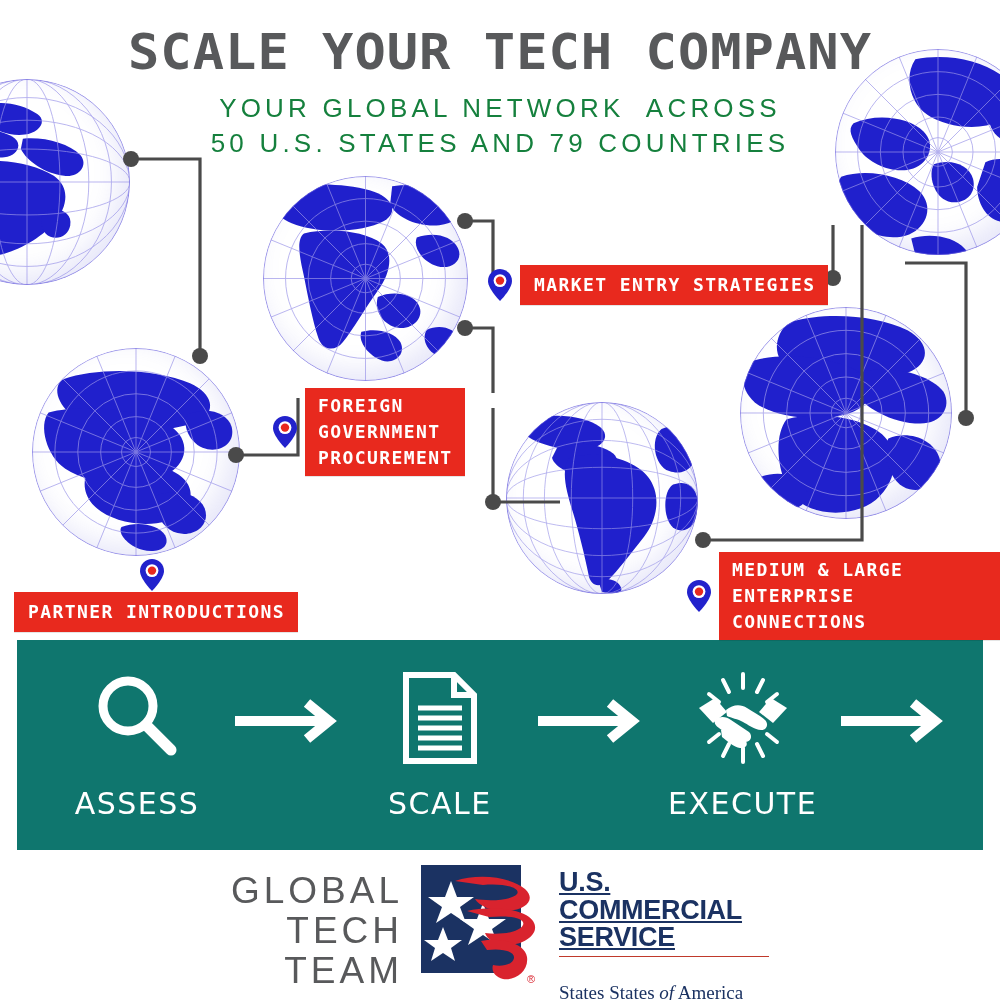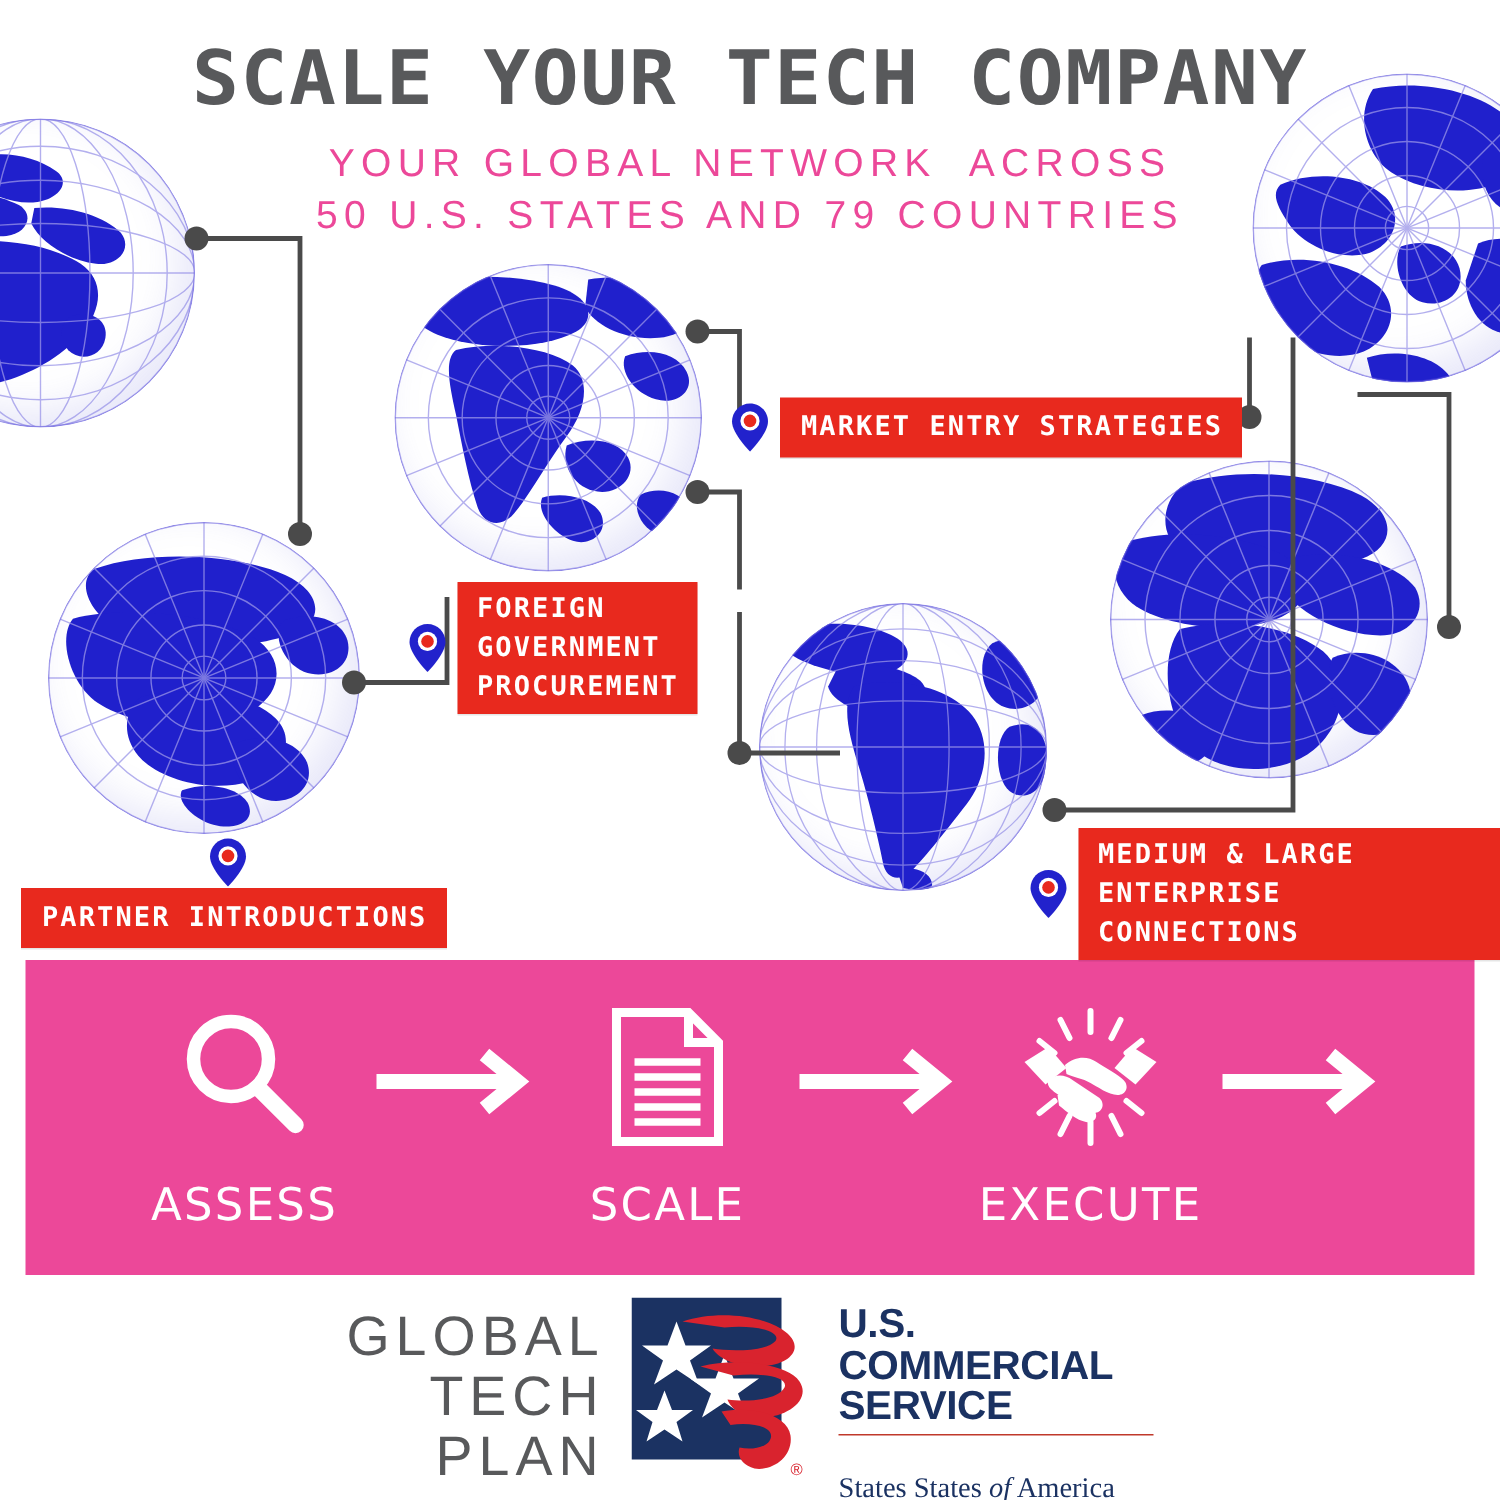--- a/index.html
+++ b/index.html
@@ -21,21 +21,21 @@
     letter-spacing:1px;
     color:#58595b;
     margin-top:14px;
     line-height:1;
     transform:scaleX(1.04);
   }
   .subtitle{
     font-family:"Liberation Sans", sans-serif;
     font-size:26px;
     letter-spacing:4.2px;
-    color:#ec4899;
+    color:#15803d;
     line-height:1.33;
     margin-top:14px;
     white-space:pre;
   }
 
   
   .globe{position:absolute;border-radius:50%;overflow:hidden;z-index:10;}
   .globe .sphere{position:absolute;inset:0;border-radius:50%;
     background:#ffffff;
     box-shadow:inset -10px -10px 26px rgba(120,120,220,.18);
@@ -62,23 +62,23 @@
     line-height:1.45;
     padding:5px 12px 5px 13px;
     white-space:pre-line;
     box-shadow:0 1px 0 rgba(0,0,0,.10);
   }
   .chip.one-line{padding:7px 13px 7px 14px;}
 
   
   .procbar{
     position:absolute;left:17px;top:627px;width:966px;height:210px;
-    background:#ec4899;
+    background:#0f766e;
     z-index:20;
-    display:flex;align-items:center;justify-content:center;
+    display:flex;align-items:center;justify-content:space-between;
     padding:4px 34px;box-sizing:border-box;
   }
   .step{display:flex;flex-direction:column;align-items:center;justify-content:flex-start;width:172px;}
   .step .ico{height:96px;display:flex;align-items:center;justify-content:center;}
   .step .slabel{
     color:#ffffff;
     font-family:"DejaVu Sans", sans-serif;
     font-size:30px;
     letter-spacing:1.5px;
     margin-top:20px;
@@ -104,20 +104,21 @@
   .ucs-mark{width:128px;height:124px;position:relative;flex:0 0 auto;}
   .ucs-text{margin-left:10px;margin-top:4px;}
   .ucs-title{
     color:#1b3262;
     font-family:"Liberation Sans", sans-serif;
     font-weight:bold;
     font-size:27px;
     line-height:1.02;
     letter-spacing:-.3px;
     white-space:pre-line;
+    text-decoration:underline;
   }
   .ucs-rule{height:1.5px;background:#c0392b;margin:4px 0 3px 0;width:210px;}
   .ucs-sub{
     color:#1b3262;
     font-family:"Liberation Serif", serif;
     font-size:19px;
     line-height:1.13;
     white-space:pre-line;
   }
   .ucs-sub i{font-style:italic;}
@@ -441,21 +442,21 @@
       </svg>
     </span>
 
 
   </div>
 
   <div class="footer">
 
     <div class="gtt">GLOBAL
 TECH
-PLAN</div>
+TEAM</div>
 
     <div class="ucs">
       <div class="ucs-mark">
         <svg width="128" height="124" viewBox="0 0 128 124">
           <rect x="0" y="0" width="100" height="108" fill="#1b3262"></rect>
           <g fill="#ffffff">
             <polygon points="30,16 36,32 53,32 39,42 45,58 30,48 15,58 21,42 7,32 24,32"></polygon>
             <polygon points="62,38 68,54 85,54 71,64 77,80 62,70 47,80 53,64 39,54 56,54"></polygon>
             <polygon points="22,62 27,75 41,75 30,83 34,96 22,88 10,96 14,83 3,75 17,75"></polygon>
           </g>

